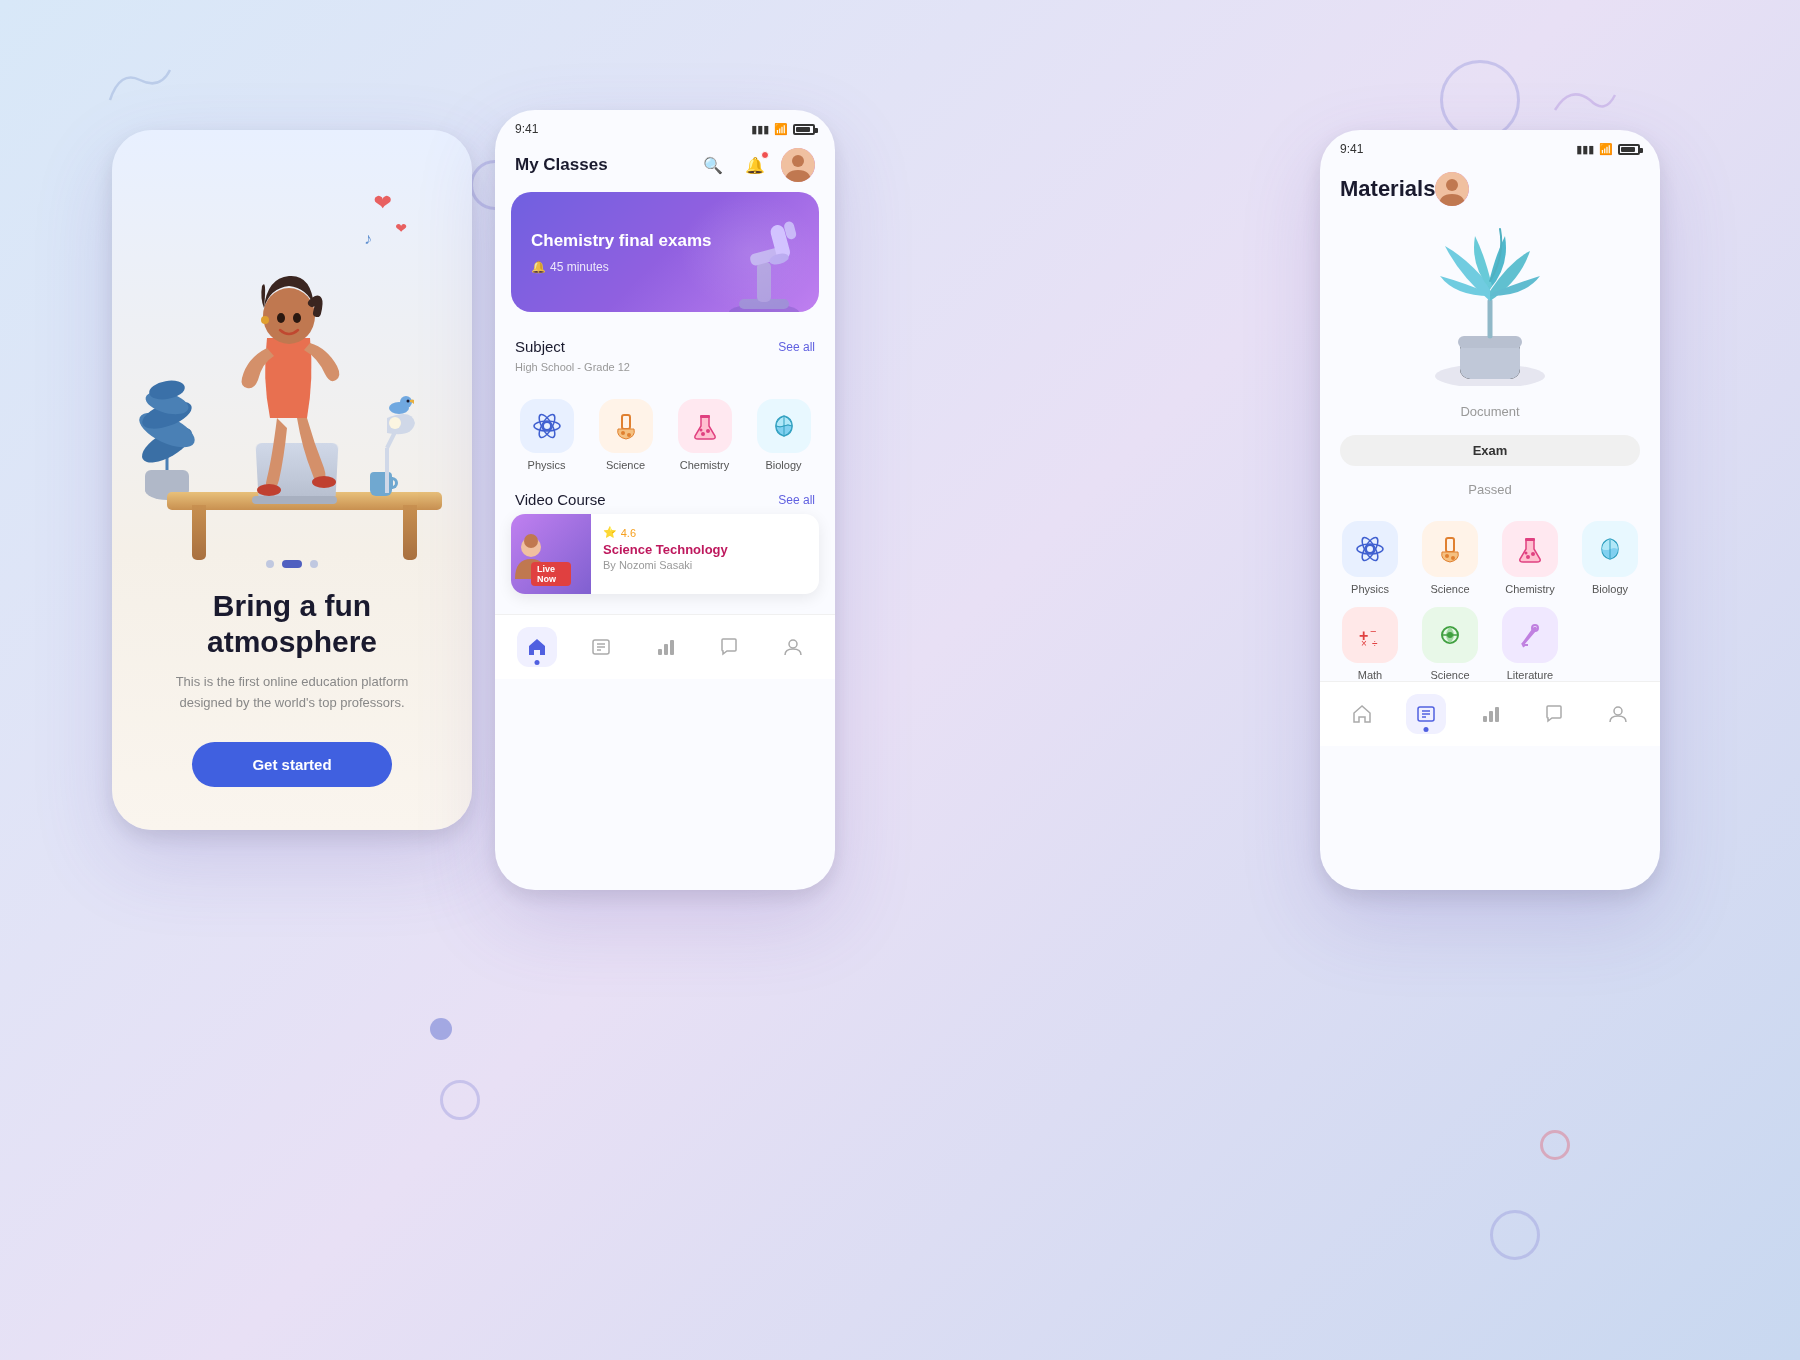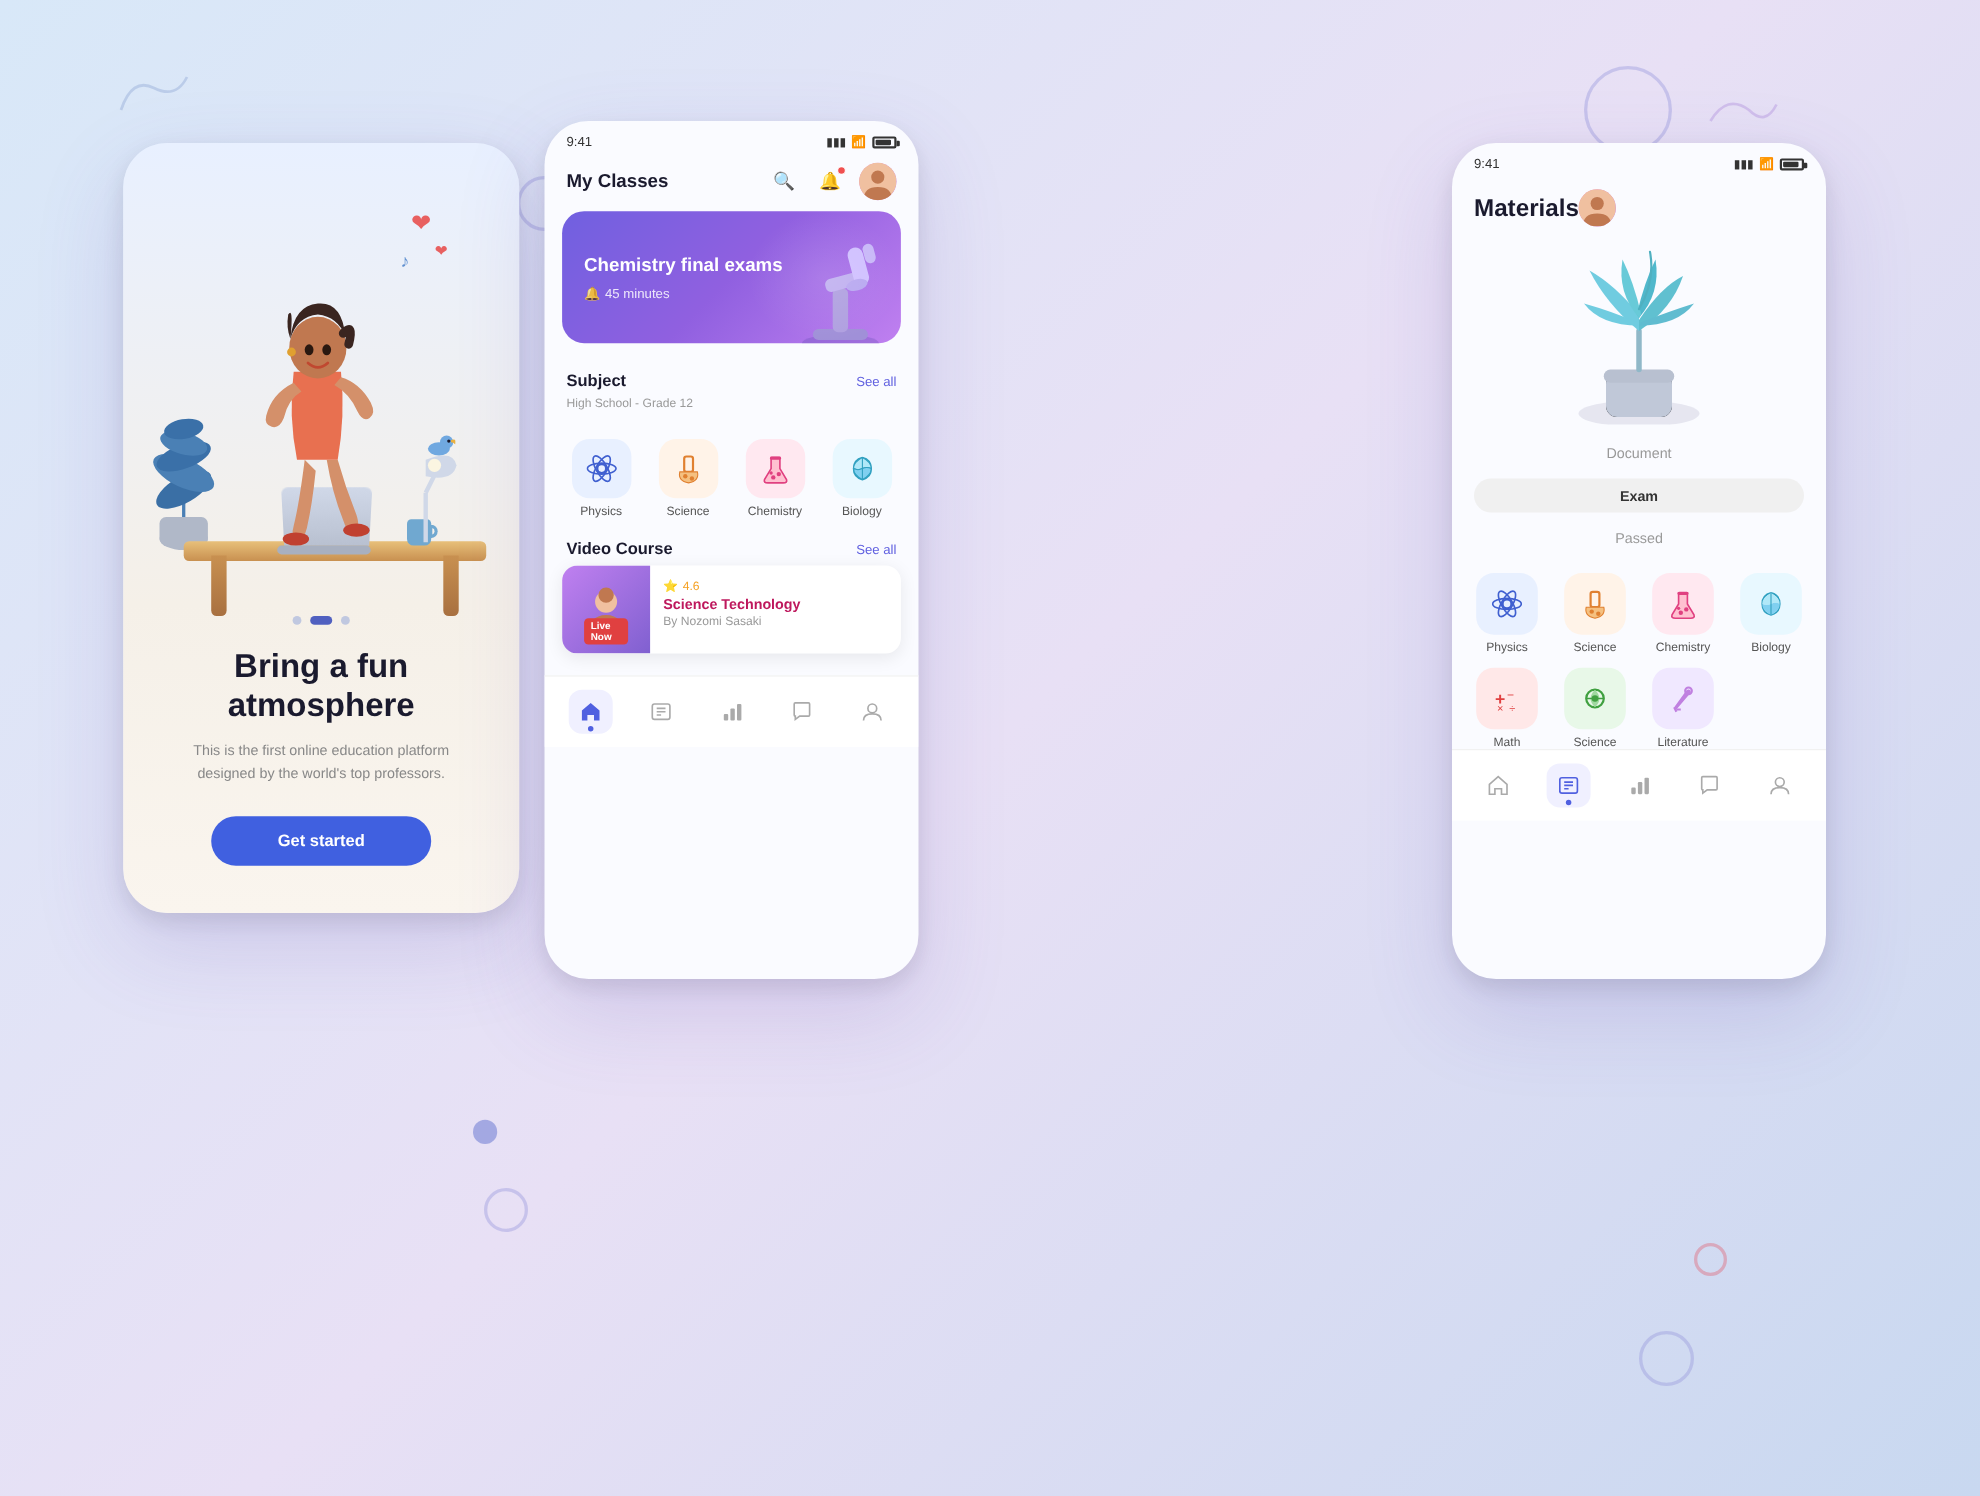--- a/index.html
+++ b/index.html
@@ -292,21 +292,21 @@
     
     .section-header {
       display: flex;
       justify-content: space-between;
       align-items: center;
       padding: 10px 20px 6px;
     }
 
     .section-title {
       font-size: 15px;
-      font-weight: 700;
+      font-weight: 400;
       color: #1a1a2e;
     }
 
     .section-subtitle {
       font-size: 11px;
       color: #999;
       padding: 0 20px;
       margin-bottom: 26px;
     }
 
@@ -363,21 +363,21 @@
       display: flex;
       overflow: hidden;
       height: 80px;
     }
 
     .video-thumb {
       width: 80px;
       background: linear-gradient(135deg, #c080f0, #8060d0);
       display: flex;
       align-items: center;
-      justify-content: center;
+      justify-content: flex-start;
       flex-shrink: 0;
       position: relative;
     }
 
     .live-badge {
       position: absolute;
       bottom: 8px;
       left: 50%;
       transform: translateX(-50%);
       background: #e04040;

